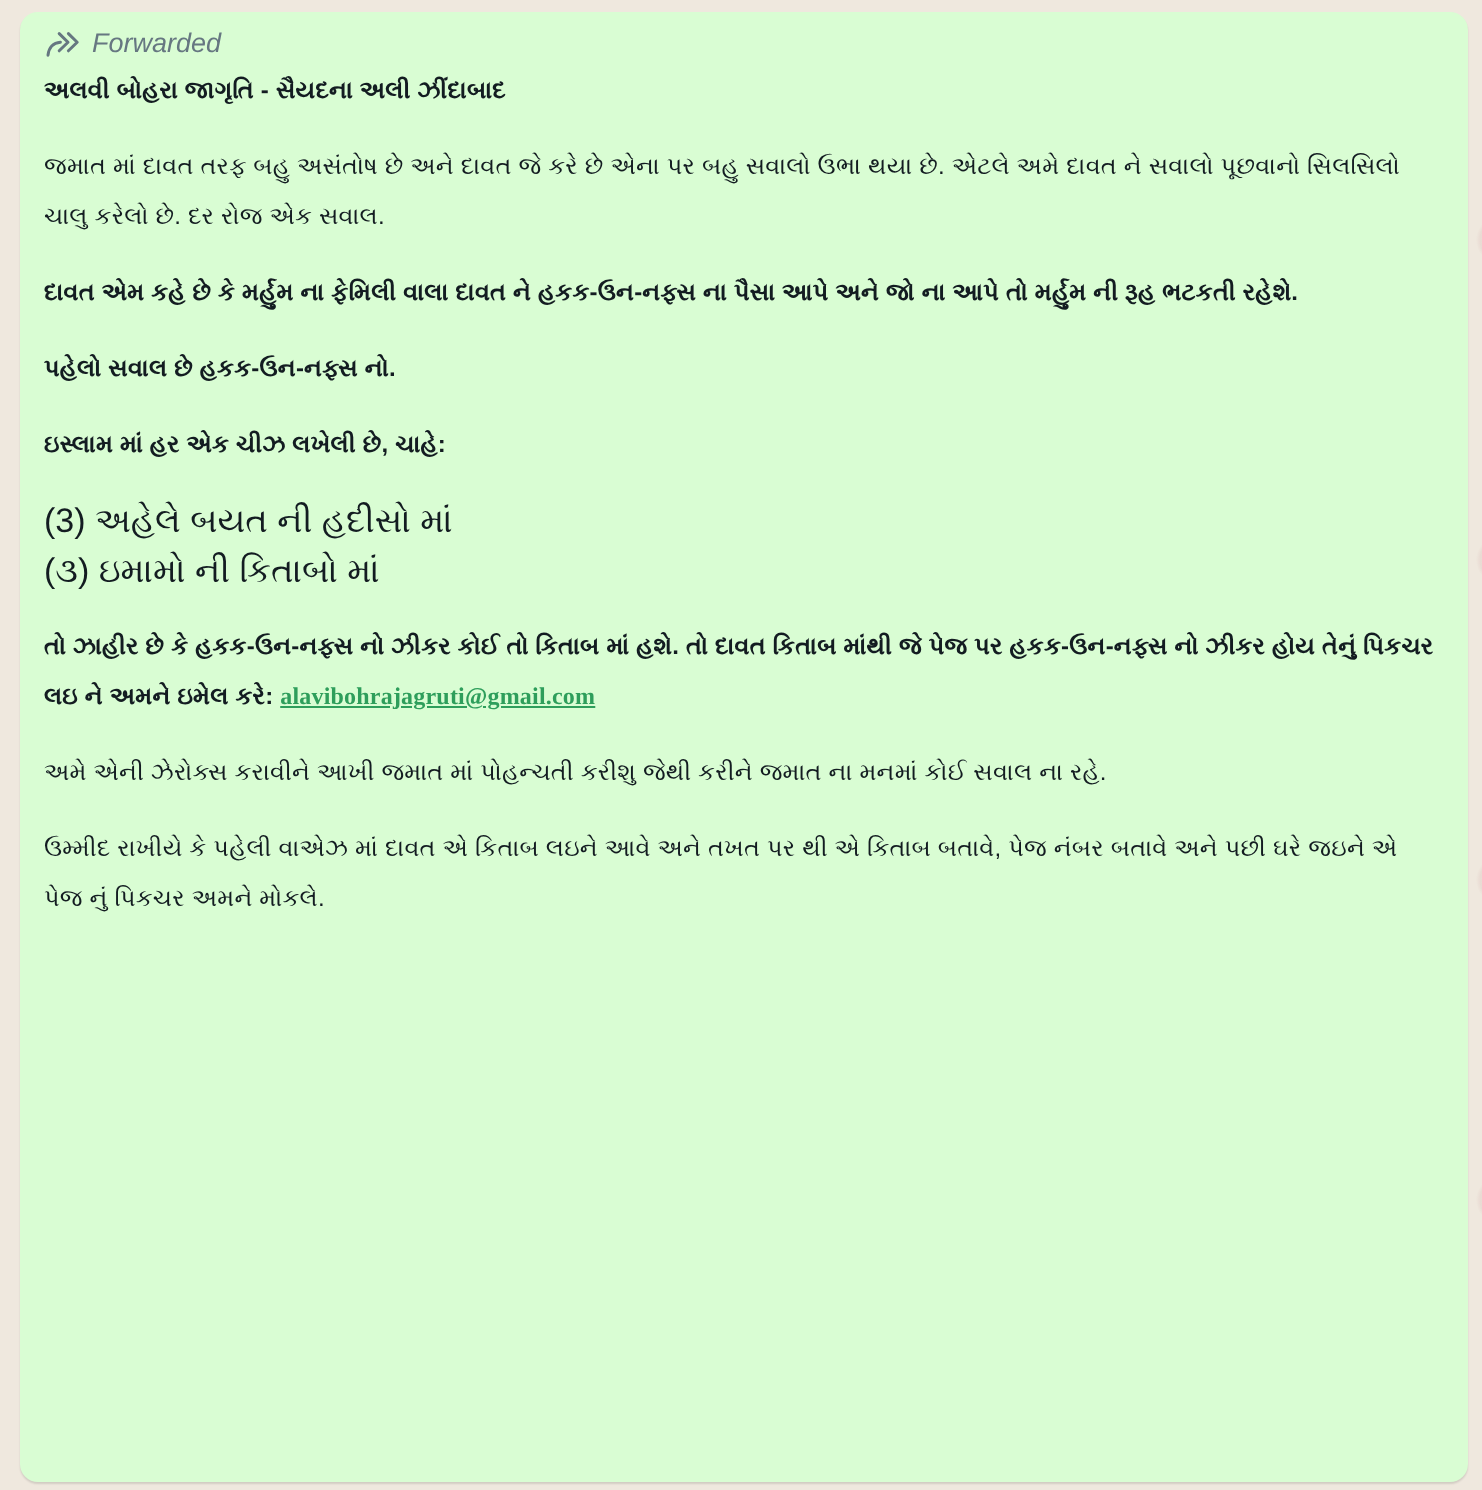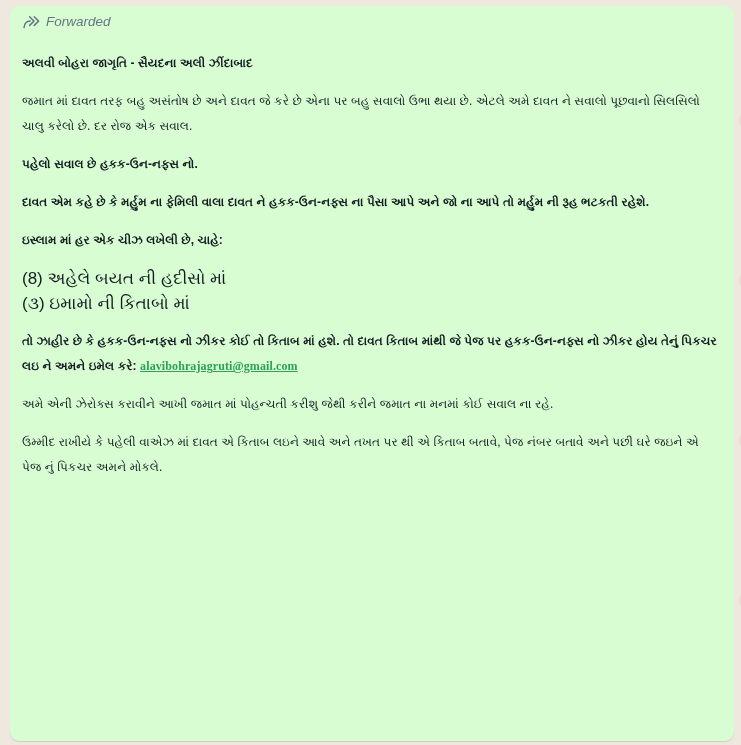--- a/index.html
+++ b/index.html
@@ -22,21 +22,21 @@
     background:#d9fdd3;
     border-radius:9px;
     box-shadow:0 1px 1px rgba(0,0,0,.12);
     padding:7px 13px 10px 12px;
     box-sizing:border-box;
     color:#131c21;
     overflow:hidden;
   }
   .fwd-row{
     display:flex;align-items:center;gap:5px;
-    color:#667781;margin:0 0 20px 0;
+    color:#667781;margin:0 0 2px 0;
   }
   .fwd-label{
     font-style:italic;font-size:13.5px;line-height:18px;
   }
   .fwd-icon{display:inline-flex;align-items:center;}
   .bubble p{
     margin:0 0 13px 0;
     font-size:12px;line-height:25px;
     letter-spacing:.1px;
   }
@@ -62,27 +62,27 @@
           <path d="M12.2 1.8 L16.6 6.1 L12.2 10.4" stroke="#667781" stroke-width="1.5" stroke-linecap="round" stroke-linejoin="round"></path>
         </svg>
       </span>
       <span class="fwd-label">Forwarded</span>
     </div>
 
     <p class="b">અલવી બોહરા જાગૃતિ - સૈયદના અલી ઝીંદાબાદ</p>
 
     <p>જમાત માં દાવત તરફ બહુ અસંતોષ છે અને દાવત જે કરે છે એના પર બહુ સવાલો ઉભા થયા છે. એટલે અમે દાવત ને સવાલો પૂછવાનો સિલસિલો ચાલુ કરેલો છે. દર રોજ એક સવાલ.</p>
 
+    <p class="b">દાવત એમ કહે છે કે મર્હુમ ના ફેમિલી વાલા દાવત ને હકક-ઉન-નફ્સ ના પૈસા આપે અને જો ના આપે તો મર્હુમ ની રૂહ ભટકતી રહેશે.</p>
     <p class="b">પહેલો સવાલ છે હકક-ઉન-નફ્સ નો.</p>
-    <p class="b">દાવત એમ કહે છે કે મર્હુમ ના ફેમિલી વાલા દાવત ને હકક-ઉન-નફ્સ ના પૈસા આપે અને જો ના આપે તો મર્હુમ ની રૂહ ભટકતી રહેશે.</p>
 
     <p class="b">ઇસ્લામ માં હર એક ચીઝ લખેલી છે, ચાહે:</p>
 
     <div class="list">
-      <div class="li">(8) અહેલે બયત ની હદીસો માં</div>
+      <div class="li">(3) અહેલે બયત ની હદીસો માં</div>
       <div class="li">(૩) ઇમામો ની કિતાબો માં</div>
     </div>
 
     <p class="b"><span>તો ઝાહીર છે કે હકક-ઉન-નફ્સ નો ઝીકર કોઈ તો કિતાબ માં હશે. તો દાવત કિતાબ માંથી જે પેજ પર હકક-ઉન-નફ્સ નો ઝીકર હોય તેનું પિકચર લઇ ને અમને ઇમેલ કરે: </span><a class="email" href="#">alavibohrajagruti@gmail.com</a></p>
 
     <p>અમે એની ઝેરોક્સ કરાવીને આખી જમાત માં પોહન્ચતી કરીશુ જેથી કરીને જમાત ના મનમાં કોઈ સવાલ ના રહે.</p>
 
 
     <p>ઉમ્મીદ રાખીયે કે પહેલી વાએઝ માં દાવત એ કિતાબ લઇને આવે અને તખત પર થી એ કિતાબ બતાવે, પેજ નંબર બતાવે અને પછી ઘરે જઇને એ પેજ નું પિકચર અમને મોકલે.</p>
 

